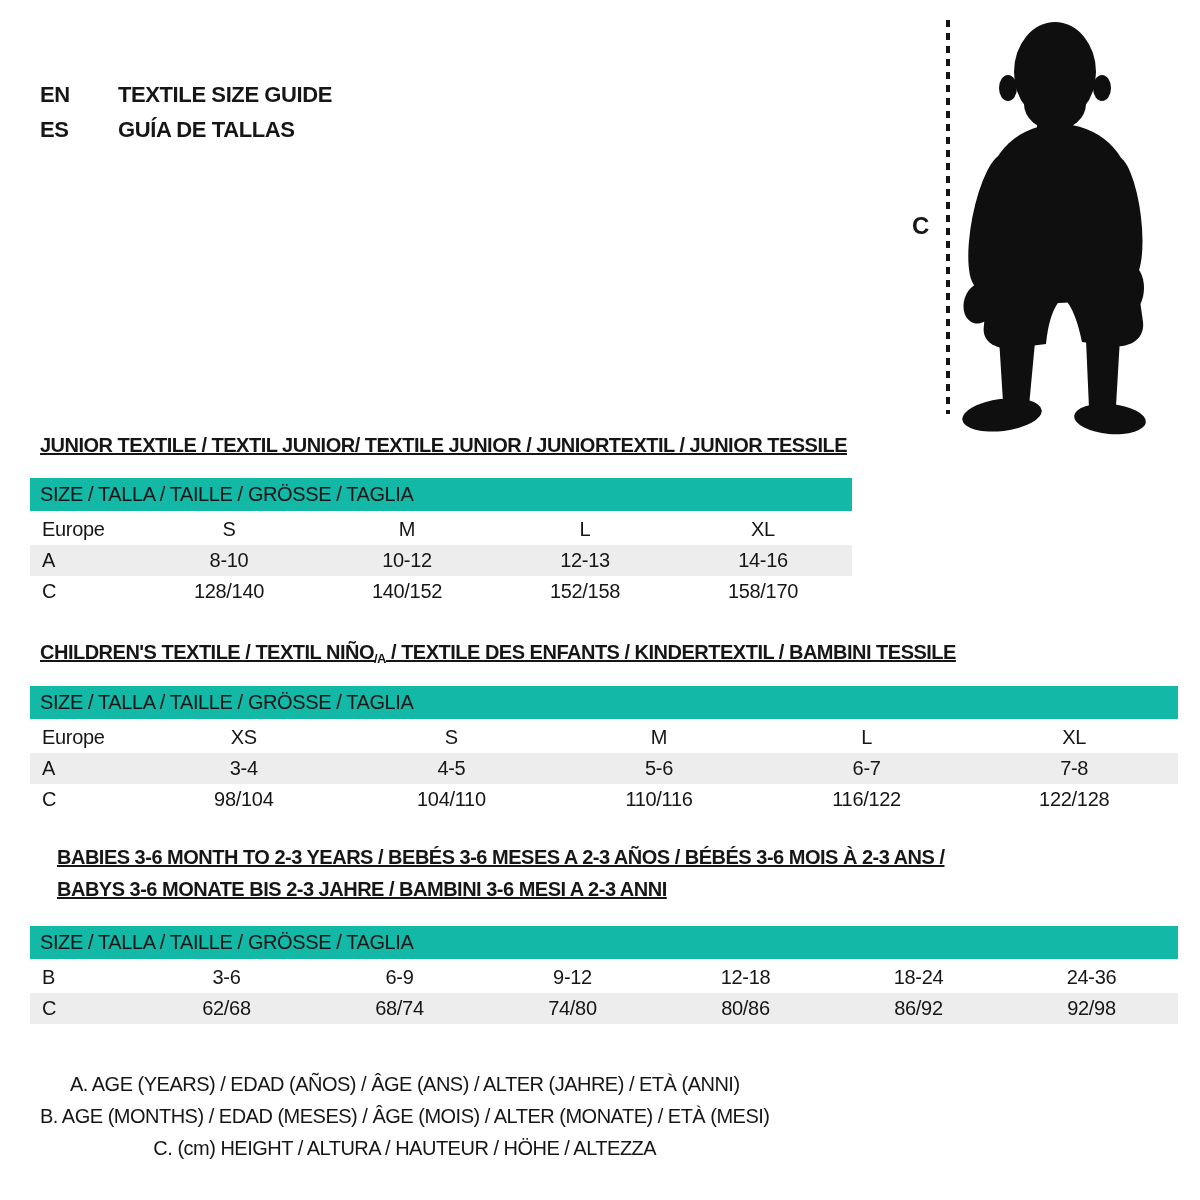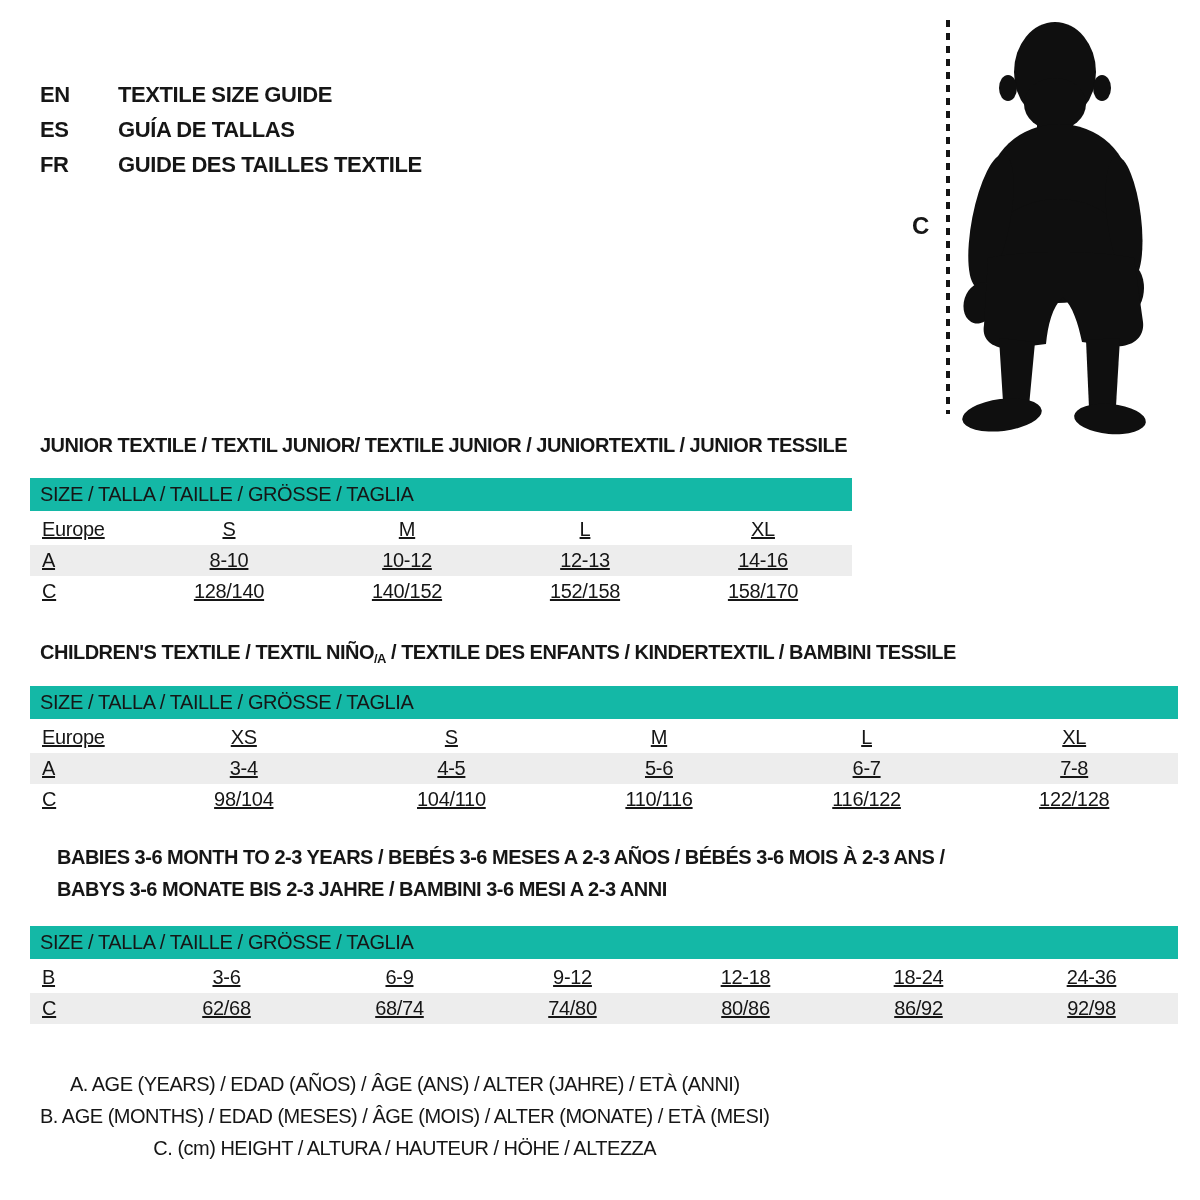--- a/index.html
+++ b/index.html
@@ -18,39 +18,39 @@
 
   
   .figure-label { position:absolute; left:912px; top:212px;
     font-size:24px; font-weight:bold; }
   .dash-line { position:absolute; left:946px; top:20px; width:4px; height:394px;
     background:repeating-linear-gradient(to bottom,#141414 0 7px,transparent 7px 13px); }
   .baby-svg { position:absolute; left:958px; top:8px; }
 
   
   .section-title { position:absolute; font-size:20px; font-weight:bold;
-    letter-spacing:-0.5px; white-space:nowrap; }
+    letter-spacing:-0.5px; white-space:nowrap;text-decoration:underline; }
   #junior-title   { left:40px; top:434px; }
   #children-title { left:40px; top:641px; }
   #babies-title-1 { left:57px; top:846px; }
   #babies-title-2 { left:57px; top:878px; }
   .title-sub { font-size:13px; vertical-align:-4px; }
 
   
   .size-table { position:absolute; left:30px; }
   #junior-table   { top:478px; width:822px; }
   #children-table { top:686px; width:1148px; }
   #babies-table   { top:926px; width:1148px; }
 
   .table-header { height:33px; background:#14b8a6; font-size:20px;
     line-height:33px; padding-left:10px; letter-spacing:-0.4px;
     margin-bottom:3px; box-sizing:border-box; }
 
   .t-row { display:grid; height:31px; align-items:center;
-    font-size:20px; letter-spacing:-0.3px;text-decoration:underline; }
+    font-size:20px; letter-spacing:-0.3px; }
   .t-row.shaded { background:#ededed; }
   .cols-4 { grid-template-columns:110px repeat(4,1fr); }
   .cols-5 { grid-template-columns:110px repeat(5,1fr); }
   .cols-6 { grid-template-columns:110px repeat(6,1fr); }
   .t-label { padding-left:12px; }
   .t-val { text-align:center; }
 
   
   .legend { position:absolute; left:40px; top:1068px; }
   .legend-line { height:32px; line-height:32px; font-weight:normal;
@@ -60,24 +60,20 @@
 <body>
 
 <div class="lang-block">
   <div class="lang-row">
     <span class="lang-code">EN</span>
     <span>TEXTILE SIZE GUIDE</span>
   </div>
   <div class="lang-row">
     <span class="lang-code">ES</span>
     <span>GUÍA DE TALLAS</span>
-  </div>
-  <div class="lang-row">
-    <span class="lang-code">FR</span>
-    <span>GUIDE DES TAILLES TEXTILE</span>
   </div>
 </div>
 
 <span class="figure-label">C</span>
 <div class="dash-line"></div>
 <svg class="baby-svg" width="210" height="436" viewBox="0 0 210 436" aria-hidden="true">
   <g fill="#0f0f0f">
     <ellipse cx="97" cy="64" rx="41" ry="50"></ellipse>
     <ellipse cx="50" cy="80" rx="9" ry="13"></ellipse>
     <ellipse cx="144" cy="80" rx="9" ry="13"></ellipse>

